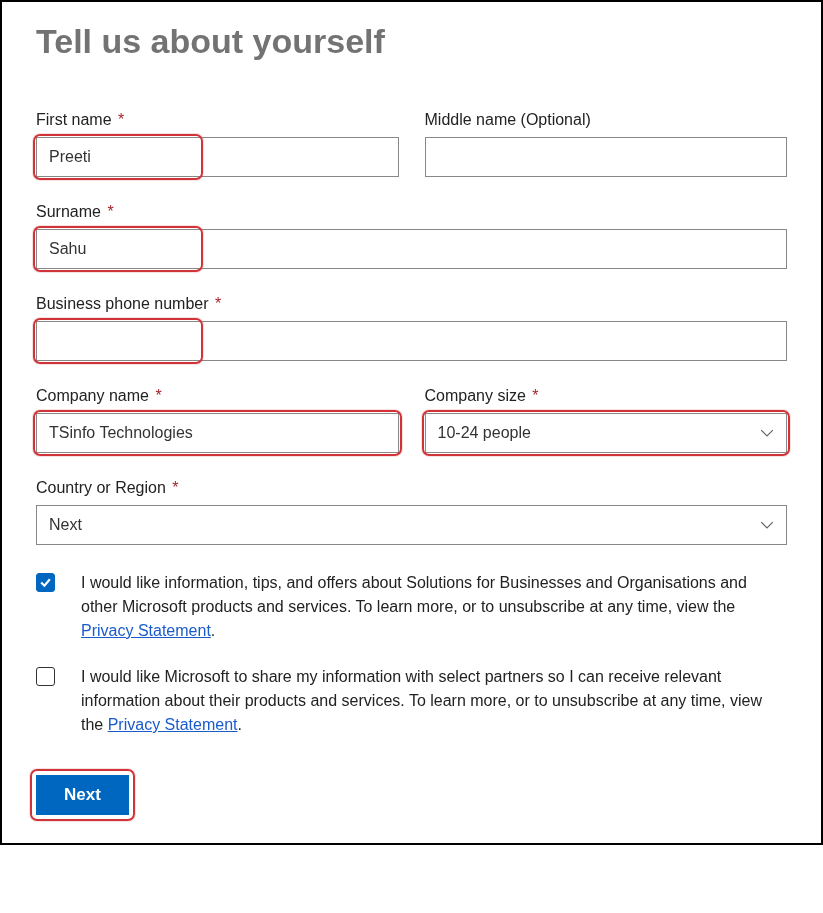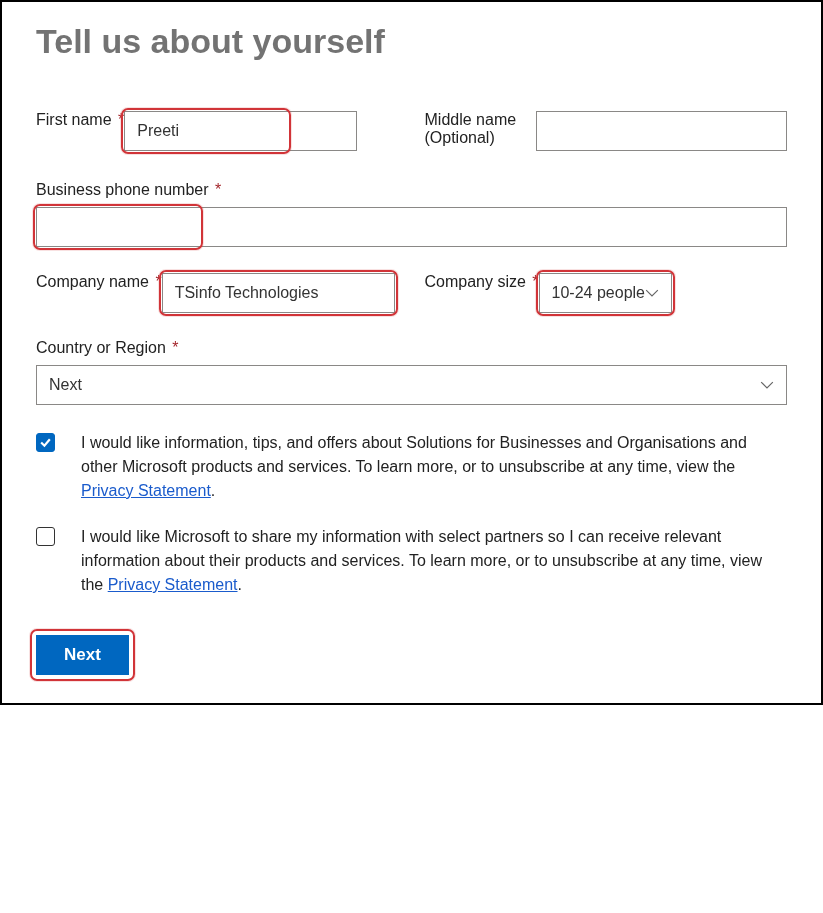--- a/index.html
+++ b/index.html
@@ -21,21 +21,21 @@
     color: #737373;
   }
   .row {
     display: flex;
     gap: 26px;
     margin-bottom: 26px;
   }
   .col {
     flex: 1;
     display: flex;
-    flex-direction: row;
+    flex-direction: column;
   }
   .full {
     margin-bottom: 26px;
   }
   label.flabel {
     font-size: 16px;
     margin-bottom: 8px;
     color: #222;
     display: block;
   }
@@ -156,20 +156,30 @@
         <div class="hl-overlay" style="left:-3px;top:-3px;width:170px;height:46px;"></div>
       </div>
     </div>
     <div class="col">
       <label class="flabel">Middle name (Optional)</label>
       <input class="text" type="text" value="" style="">
     </div>
   </div>
 
   
+  <div class="full">
+    <label class="flabel">
+      <span>Surname</span>
+      <span class="req">*</span>
+    </label>
+    <div class="hl-red">
+      <input class="text" type="text" value="Sahu" style="">
+      <div class="hl-overlay" style="left:-3px;top:-3px;width:170px;height:46px;"></div>
+    </div>
+  </div>
 
   
   <div class="full">
     <label class="flabel">
       <span>Business phone number</span>
       <span class="req">*</span>
     </label>
     <div class="hl-red">
       <input class="text" type="text" value="" style="">
       <div class="hl-overlay" style="left:-3px;top:-3px;width:170px;height:46px;"></div>

